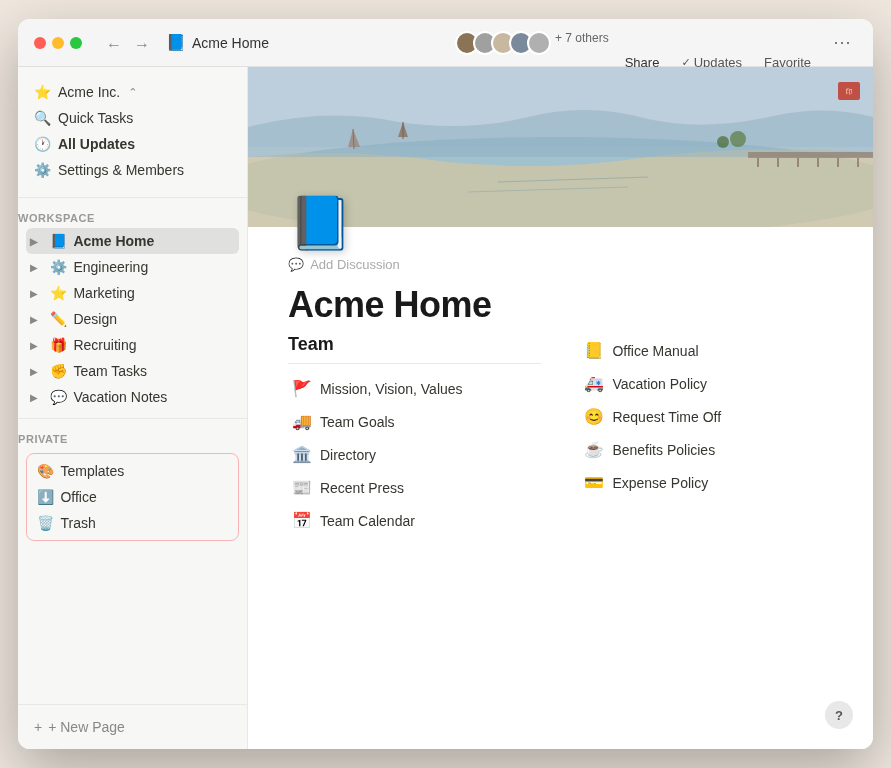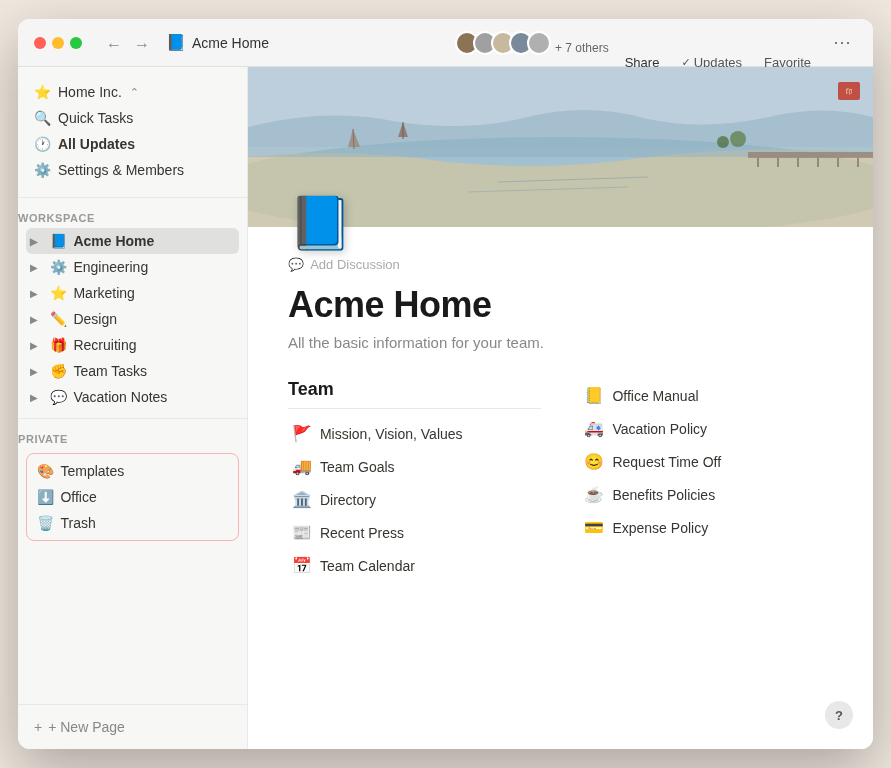--- a/index.html
+++ b/index.html
@@ -70,21 +70,21 @@
       font-weight: 500;
       color: #333;
     }
     .titlebar-right {
       display: flex;
       align-items: center;
       gap: 10px;
     }
     .avatars {
       display: flex;
-      align-items: flex-end;
+      align-items: flex-start;
     }
     .avatar {
       width: 24px;
       height: 24px;
       border-radius: 50%;
       border: 2px solid #fff;
       margin-left: -6px;
       background: #ccc;
       display: flex;
       align-items: center;
@@ -394,21 +394,21 @@
     </div>
   </div>
 
   <div class="main-layout">
 
     <div class="sidebar">
       <div class="sidebar-top">
 
         <div class="sidebar-item">
           <span class="item-icon">⭐</span>
-          <span>Home Inc.</span>
+          <span>Acme Inc.</span>
           <span style="font-size:11px;color:#888;margin-left:2px;">⌃</span>
         </div>
 
         <div class="sidebar-item">
           <span class="item-icon">🔍</span>
           <span>Quick Tasks</span>
         </div>
 
         <div class="sidebar-item">
           <span class="item-icon">🕐</span>
@@ -540,21 +540,20 @@
         <div class="book-icon-container">
           <span class="book-emoji">📘</span>
         </div>
 
         <div class="add-discussion">
           <span>💬</span>
           <span>Add Discussion</span>
         </div>
 
         <h1 class="page-heading">Acme Home</h1>
-        <p class="page-subtitle">All the basic information for your team.</p>
 
         <div class="sections-grid">
 
           <div>
             <div class="section-title">Team</div>
             <ul class="section-items">
               <li class="section-item">
                 <span class="emoji">🚩</span>
                 <span>Mission, Vision, Values</span>
               </li>

